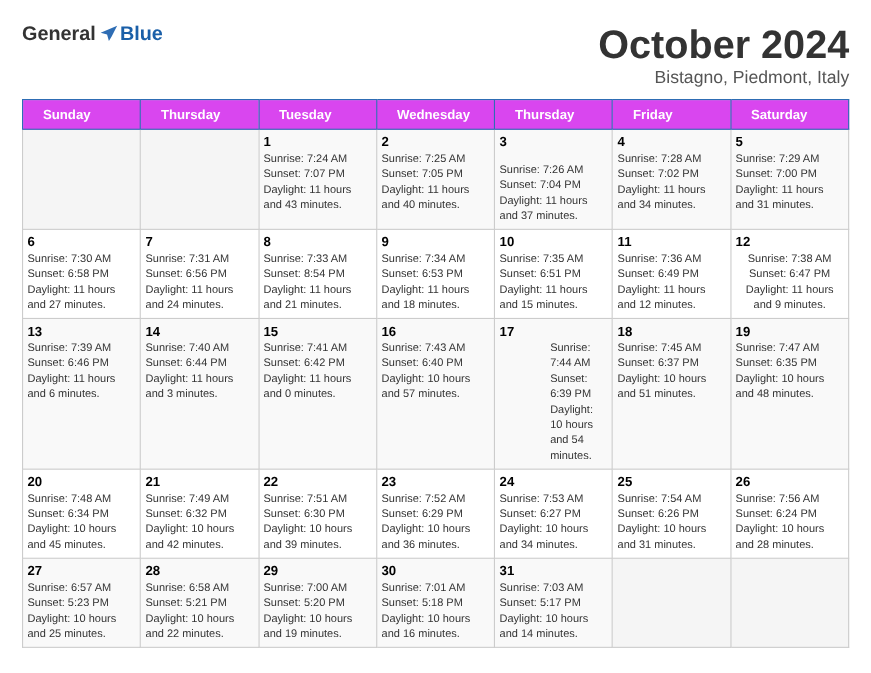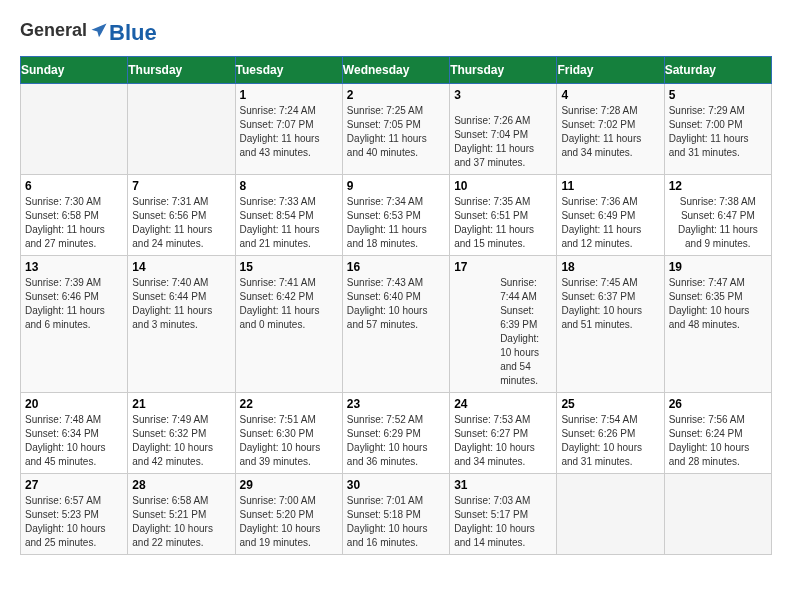--- a/index.html
+++ b/index.html
@@ -19,21 +19,21 @@
     .logo {
       display: flex;
       align-items: flex-start;
     }
     .logo-text-general {
       font-size: 18px;
       font-weight: bold;
       color: #333;
     }
     .logo-text-blue {
-      font-size: 22px;
+      font-size: 18px;
       font-weight: bold;
       color: #1a5fa8;
     }
     .logo-icon {
       width: 20px;
       height: 20px;
       margin-left: 2px;
     }
     .title-section {
       text-align: right;
@@ -46,23 +46,23 @@
     .location-title {
       font-size: 16px;
       color: #555;
     }
     .calendar-table {
       width: 100%;
       border-collapse: collapse;
       font-size: 11px;
     }
     .calendar-table thead tr th {
-      background-color: #15803d;
+      background-color: #d946ef;
       color: #fff;
-      padding: 6px 0;
+      padding: 6px 18px;
       text-align: left;
       border: 1px solid #2e6db4;
       font-size: 12px;
     }
     .calendar-table tbody tr td {
       border: 1px solid #ccc;
       vertical-align: top;
       padding: 4px;
       min-height: 80px;
       width: 14.28%;
@@ -94,20 +94,24 @@
 <div class="header-section">
   <div class="logo">
     <div style="display:flex;align-items:center;">
       <span class="logo-text-general">General</span>
       <svg class="logo-icon" viewBox="0 0 24 24" fill="#2e6db4">
         <path d="M21 3L3 10.5l7 2 2 7 3-5z"></path>
       </svg>
     </div>
     <span class="logo-text-blue">Blue</span>
   </div>
+  <div class="title-section">
+    <div class="month-title">October 2024</div>
+    <div class="location-title">Bistagno, Piedmont, Italy</div>
+  </div>
 </div>
 
 <table class="calendar-table">
   <thead>
     <tr>
     <th>Sunday</th>
         <th>Thursday</th>
         <th>Tuesday</th>
         <th>Wednesday</th>
         <th>Thursday</th>

